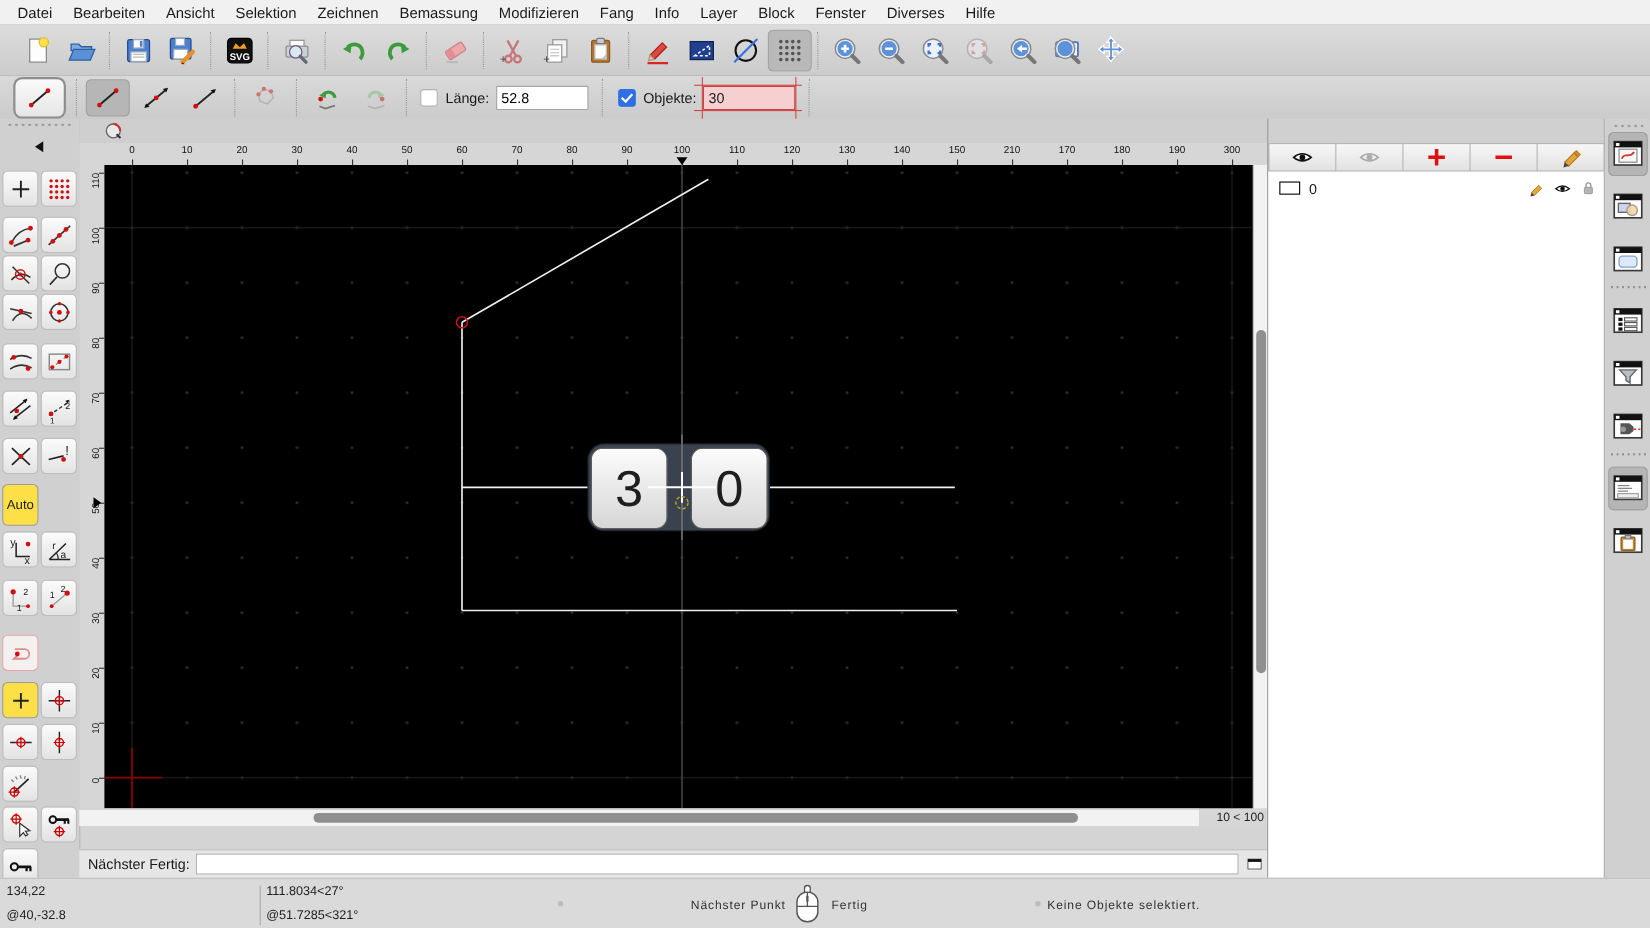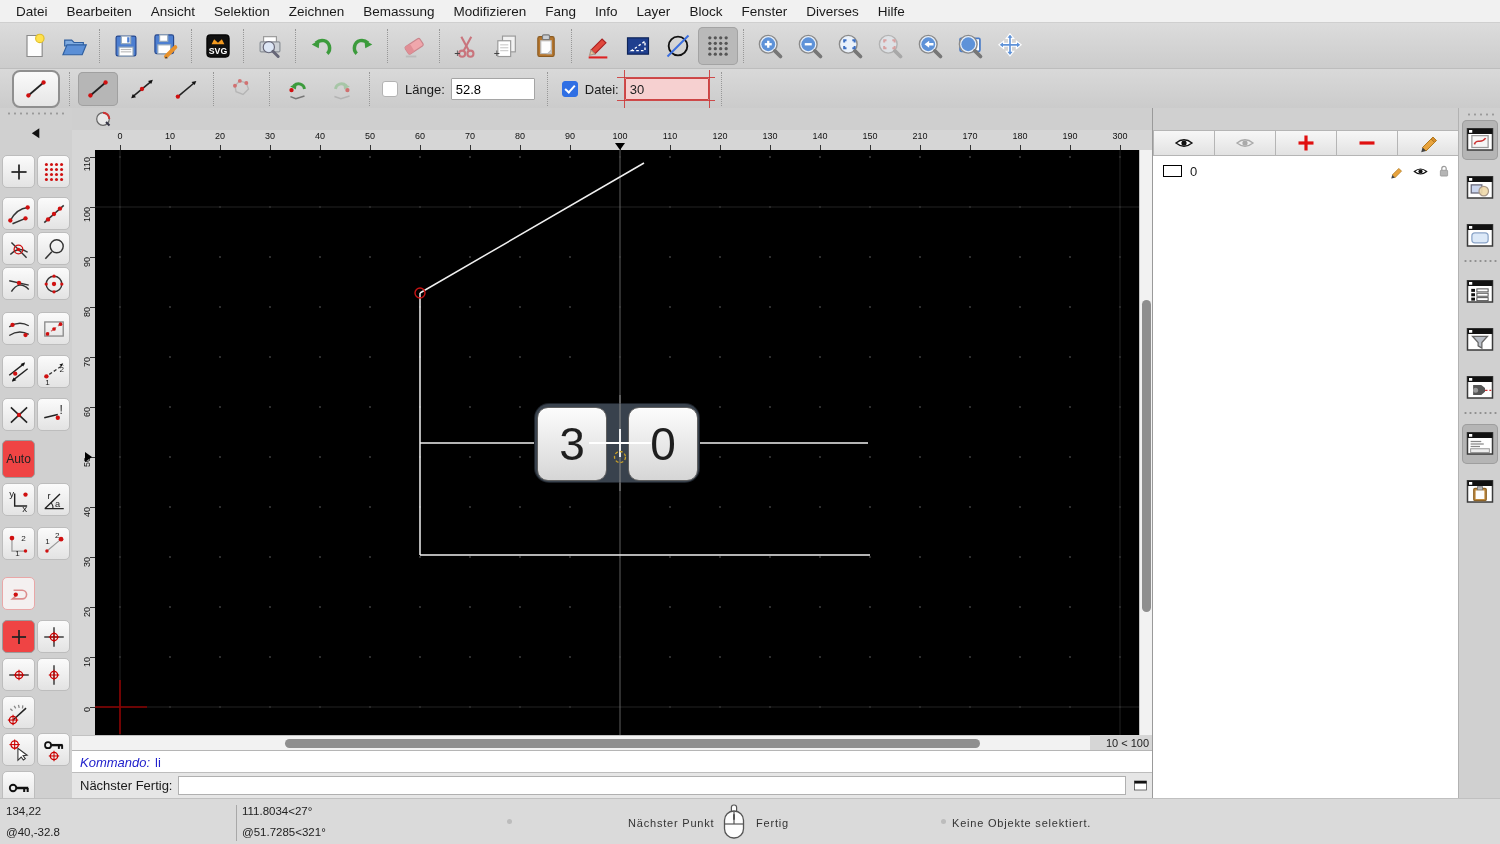--- a/index.html
+++ b/index.html
@@ -75,21 +75,21 @@
   #prompt-input{width:940px;height:17px;border:1px solid #b0b0b0;background:#fff;margin-left:6px;
                 font-family:"Liberation Sans",sans-serif;font-size:12px;padding:0 3px;}
   #prompt-toggle{width:20px;height:17px;margin-left:4px;display:flex;align-items:center;justify-content:center;}
   
   #palette{left:0;top:108px;width:72px;height:692px;background:#d0d0d0;border-right:1px solid #b8b8b8;}
   #palette::before{content:"";position:absolute;left:6px;top:4px;width:60px;height:3px;
      background-image:radial-gradient(circle,#9a9a9a 1px,transparent 1.2px);background-size:6px 3px;}
   .pal-btn{position:absolute;width:33px;height:33px;border-radius:5px;background:linear-gradient(#fbfbfb,#e3e3e3);
            border:1px solid #bdbdbd;display:flex;align-items:center;justify-content:center;box-sizing:border-box;}
   .pal-btn.span2{width:68px;}
-  .pal-btn.pressed{background:#ef4444;border-color:#9c9c9c;}
+  .pal-btn.pressed{background:#fde047;border-color:#9c9c9c;}
   .pal-btn.flat{background:transparent;border-color:transparent;}
   .pal-btn.outlined{border-color:#e9a7a7;background:#f4f0f0;}
   .pal-btn .txt{font-size:12px;color:#222;}
   
   #right-panel{left:1152px;top:108px;width:306px;height:690px;background:#d0d0d0;border-left:1px solid #9a9a9a;}
   #panel-titlebar{position:absolute;left:0;top:2px;width:306px;height:20px;}
   #panel-title{position:absolute;left:0;right:0;top:3px;text-align:center;font-size:11.5px;color:#222;}
   .title-circle{position:absolute;top:2px;width:15px;height:15px;border-radius:50%;background:#8d8d8d;
                 display:flex;align-items:center;justify-content:center;}
   #panel-toolbar{position:absolute;left:0;top:22px;width:306px;height:26px;display:flex;}
@@ -451,21 +451,21 @@
             </svg>
           </span>
         </div>
       </span>
     <div class="tb-sep"></div>
     <span id="laenge-check" class="checkbox" style="margin-left:6px;"></span>
     <span class="opt-label">Länge:</span>
     <input class="opt-input" value="52.8" style="">
     <div class="tb-sep" style="margin-left:12px;"></div>
     <span id="winkel-check" class="checkbox checked" style="margin-left:8px;"></span>
-    <span class="opt-label">Datei:</span>
+    <span class="opt-label">Objekte:</span>
     <span id="winkel-wrap">
       <input id="winkel-input" class="opt-input" value="30" style="">
       <span class="cropmark" style="left:-1px;top:-8px;width:1px;height:38px;"></span>
       <span class="cropmark" style="right:-1px;top:-8px;width:1px;height:38px;"></span>
       <span class="cropmark" style="left:-8px;top:-1px;width:98px;height:1px;"></span>
       <span class="cropmark" style="left:-8px;bottom:-1px;width:98px;height:1px;"></span>
     </span>
     <div class="tb-sep" style="margin-left:12px;"></div>
   </div>
 
@@ -877,24 +877,20 @@
   </div>
 
   <div id="vscroll" class="abs">
       <div id="vscroll-thumb"></div>
     </div>
   <div id="hscroll" class="abs">
       <div id="hscroll-thumb"></div>
     </div>
   <div id="grid-indicator" class="abs">10 &lt; 100</div>
 
-  <div id="cmd-history" class="abs">
-    <span class="k">Kommando:</span>
-    <span>li</span>
-  </div>
   <div id="cmd-prompt" class="abs">
     <span>Nächster Fertig:</span>
     <input id="prompt-input" value="" style="">
     <span id="prompt-toggle">
         <svg width="17" height="15" viewBox="0 0 20 20">
           <rect x="2" y="4" width="16" height="12" fill="#fff" stroke="#444"></rect>
           <rect x="2" y="4" width="16" height="3.4" fill="#111"></rect>
         </svg>
       </span>
   </div>

